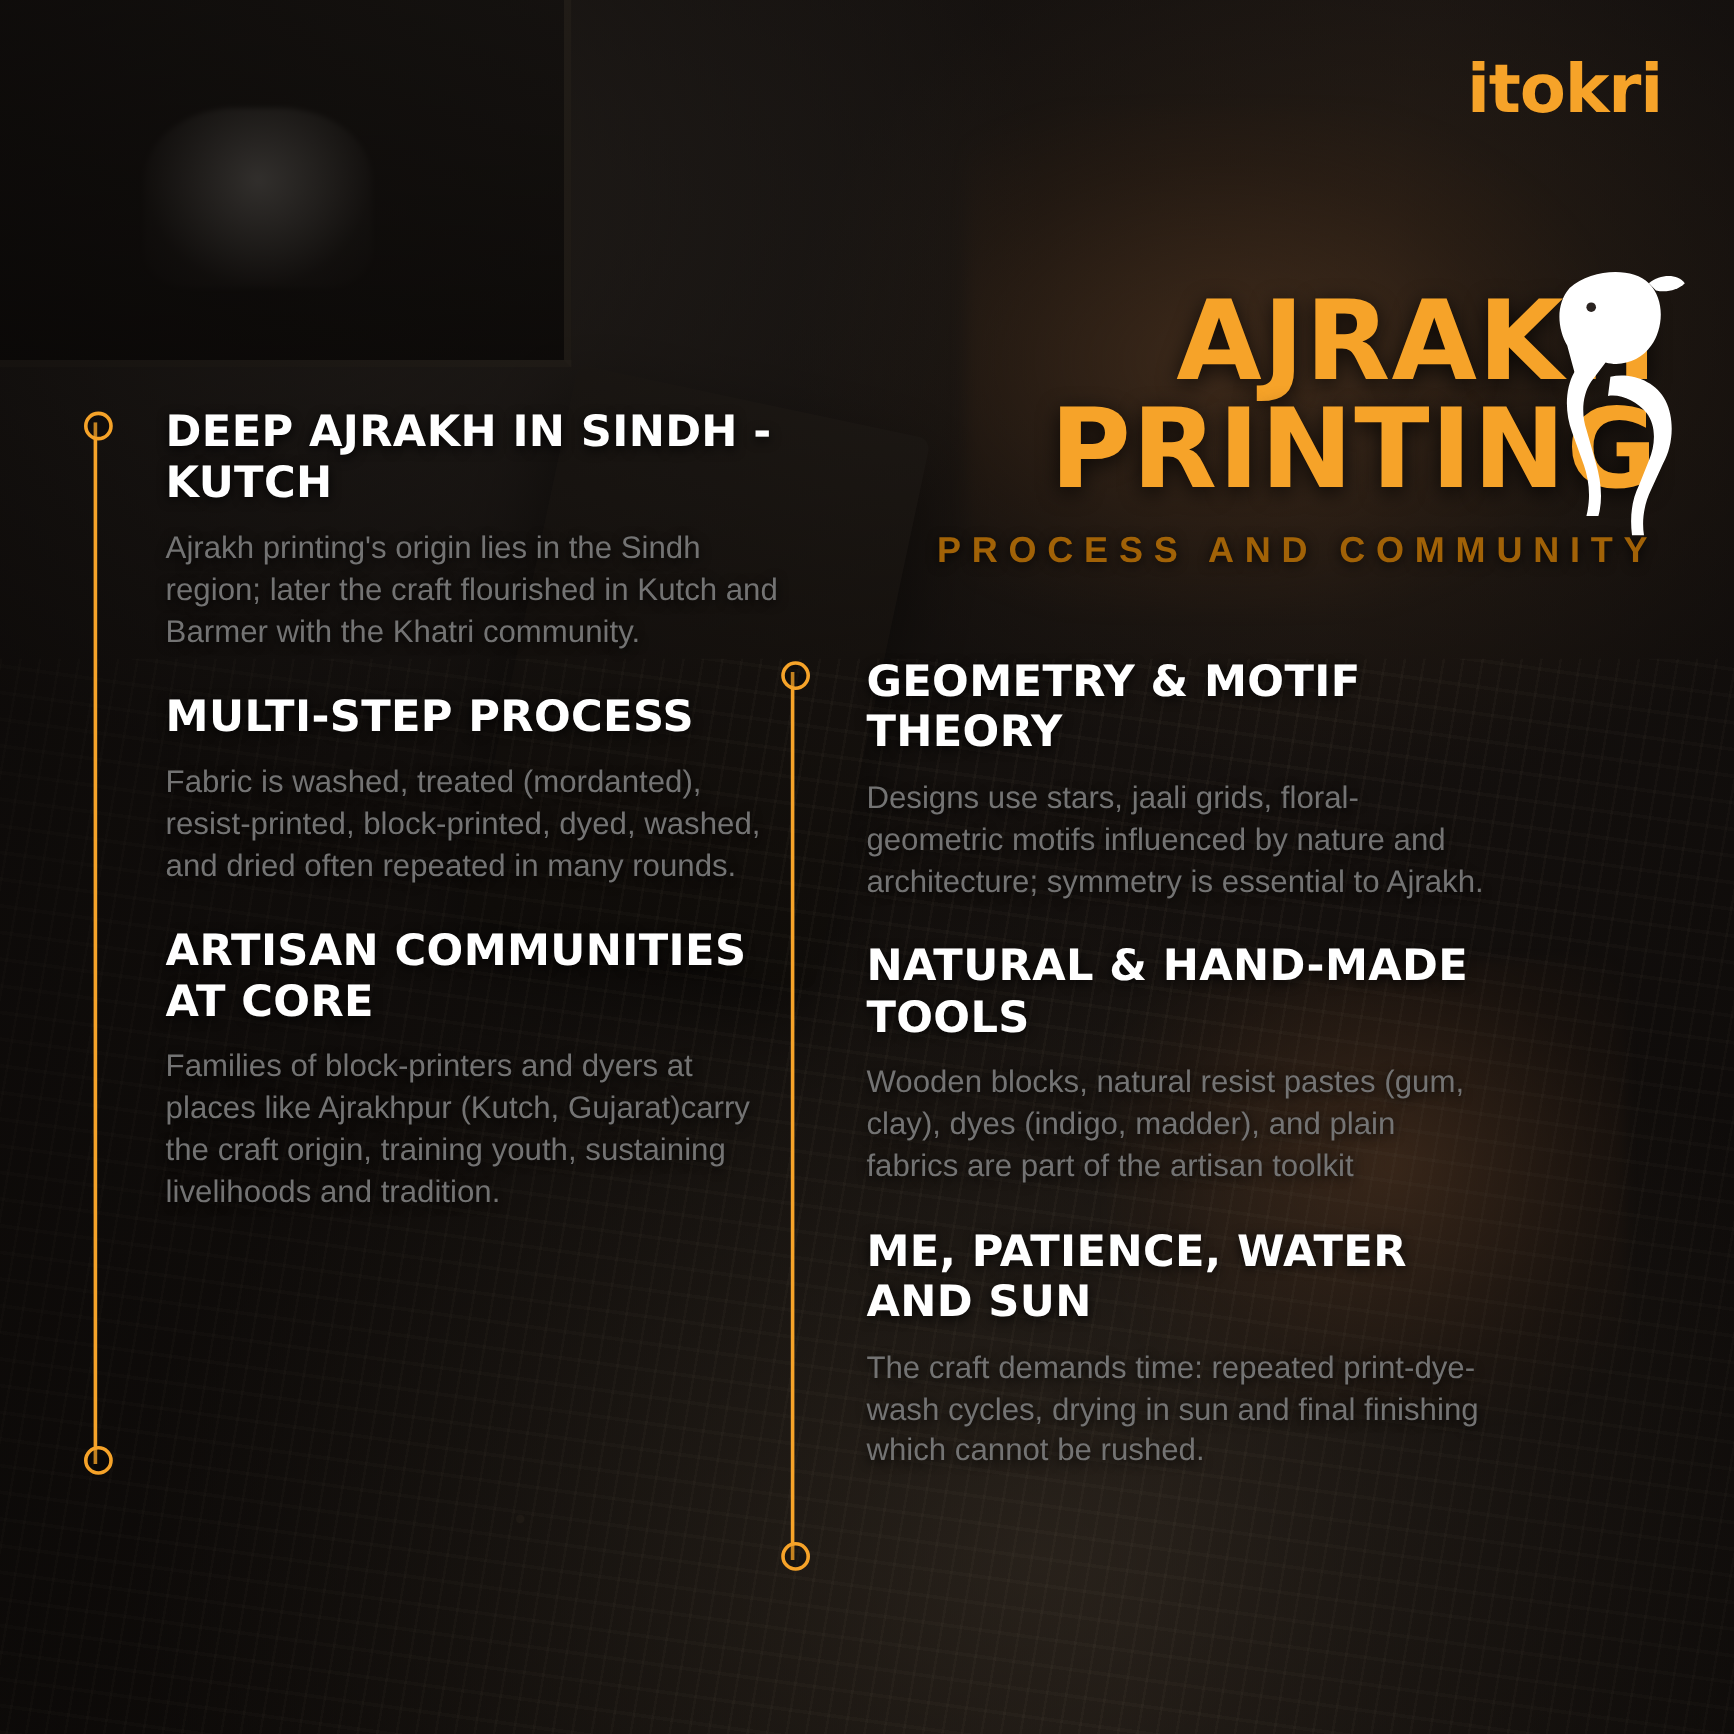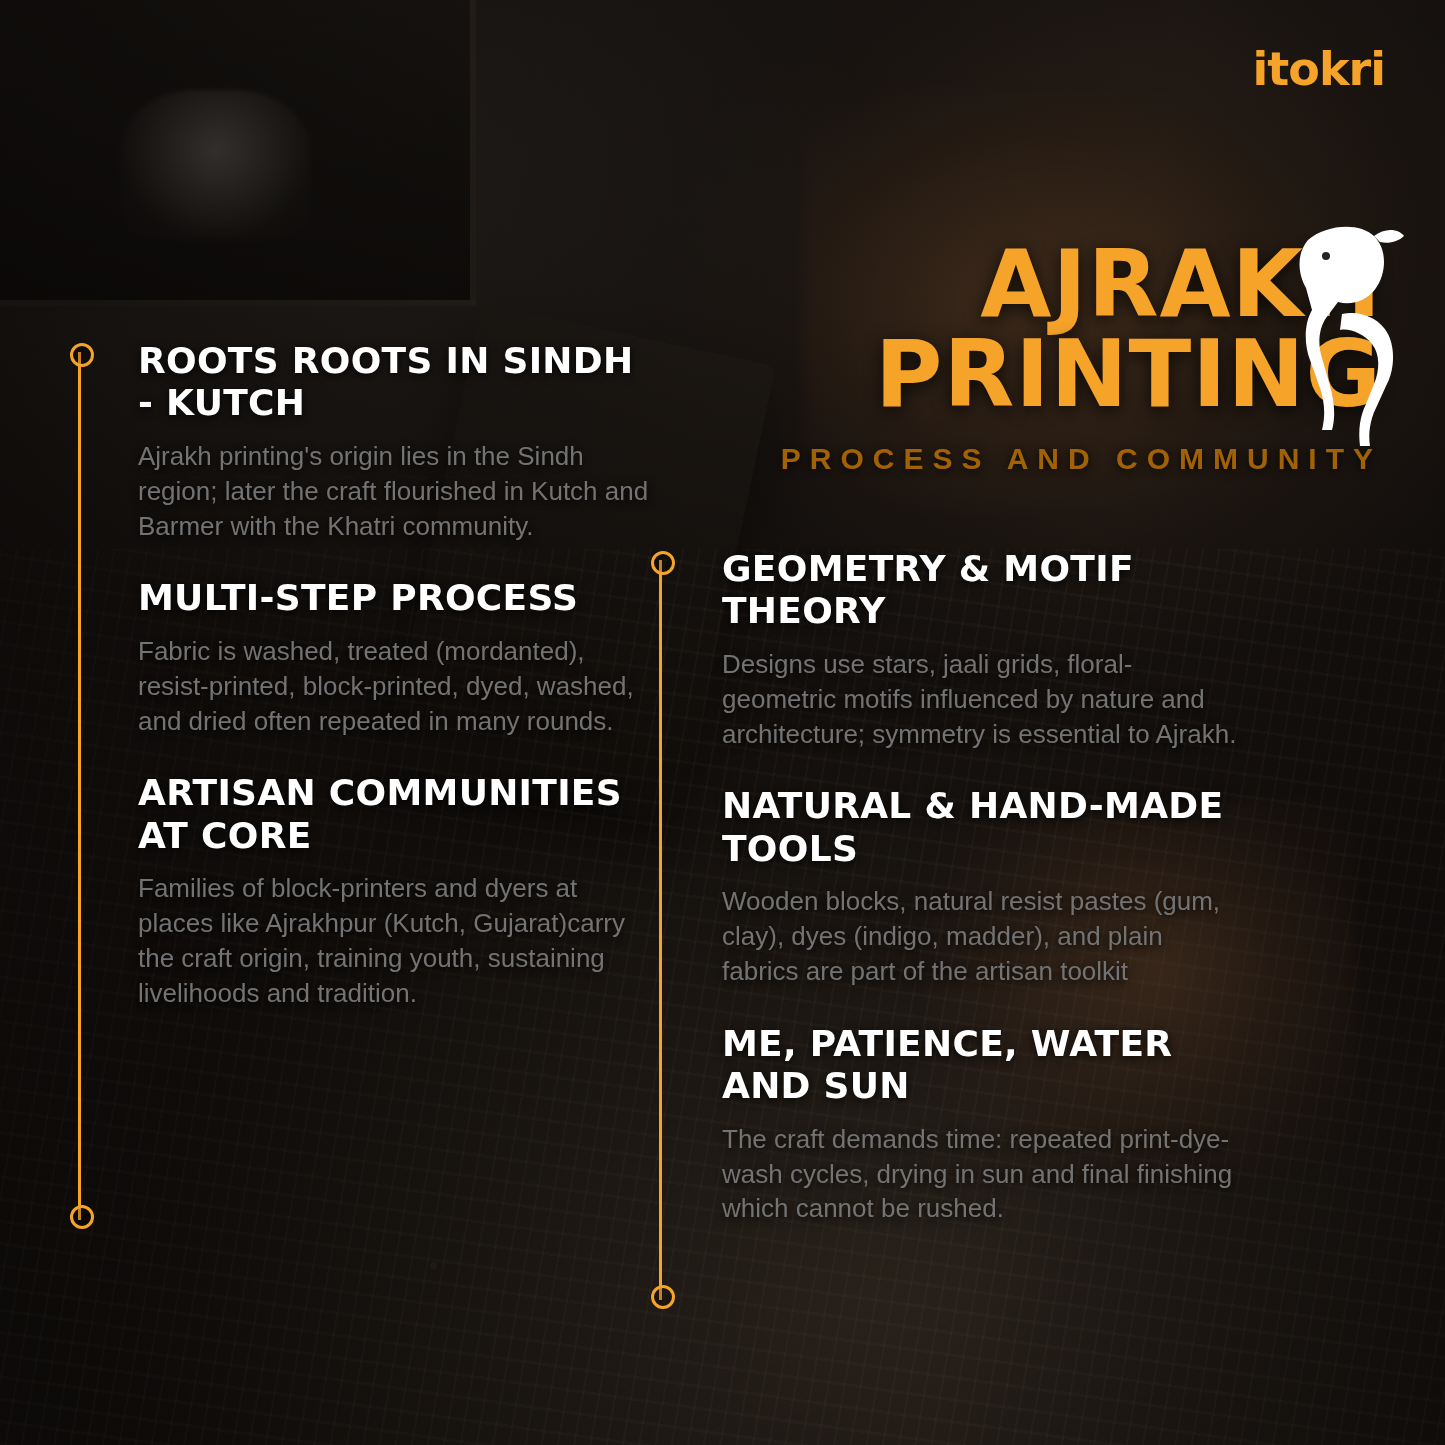--- a/index.html
+++ b/index.html
@@ -84,21 +84,21 @@
     inset: 0;
     background: linear-gradient(100deg, rgba(8,6,5,0.82) 0%, rgba(10,8,6,0.62) 45%, rgba(12,9,7,0.55) 70%, rgba(8,6,5,0.70) 100%);
   }
 
   
   .logo {
     position: absolute;
     top: 42px;
     right: 60px;
     font-family: "DejaVu Sans", sans-serif;
-    font-size: 46px;
+    font-size: 56px;
     font-weight: 700;
     letter-spacing: -1px;
     color: #f6a329;
   }
 
   
   .title-wrap {
     position: absolute;
     top: 240px;
     right: 63px;
@@ -208,21 +208,21 @@
     <span class="dot top"></span>
     <span class="dot bottom"></span>
   </div>
   <div class="rail rail-right">
     <span class="dot top"></span>
     <span class="dot bottom"></span>
   </div>
 
   <div class="col col-left">
     <div class="card">
-      <h2>ROOTS ROOTS IN SINDH - KUTCH</h2>
+      <h2>DEEP AJRAKH IN SINDH - KUTCH</h2>
       <p>Ajrakh printing's origin lies in the Sindh region; later the craft flourished in Kutch and Barmer with the Khatri community.</p>
     </div>
     <div class="card">
       <h2>MULTI-STEP PROCESS</h2>
       <p>Fabric is washed, treated (mordanted), resist-printed, block-printed, dyed, washed, and dried often repeated in many rounds.</p>
     </div>
     <div class="card">
       <h2>ARTISAN COMMUNITIES AT CORE</h2>
       <p>Families of block-printers and dyers at places like Ajrakhpur (Kutch, Gujarat)carry the craft origin, training youth, sustaining livelihoods and tradition.</p>
     </div>

